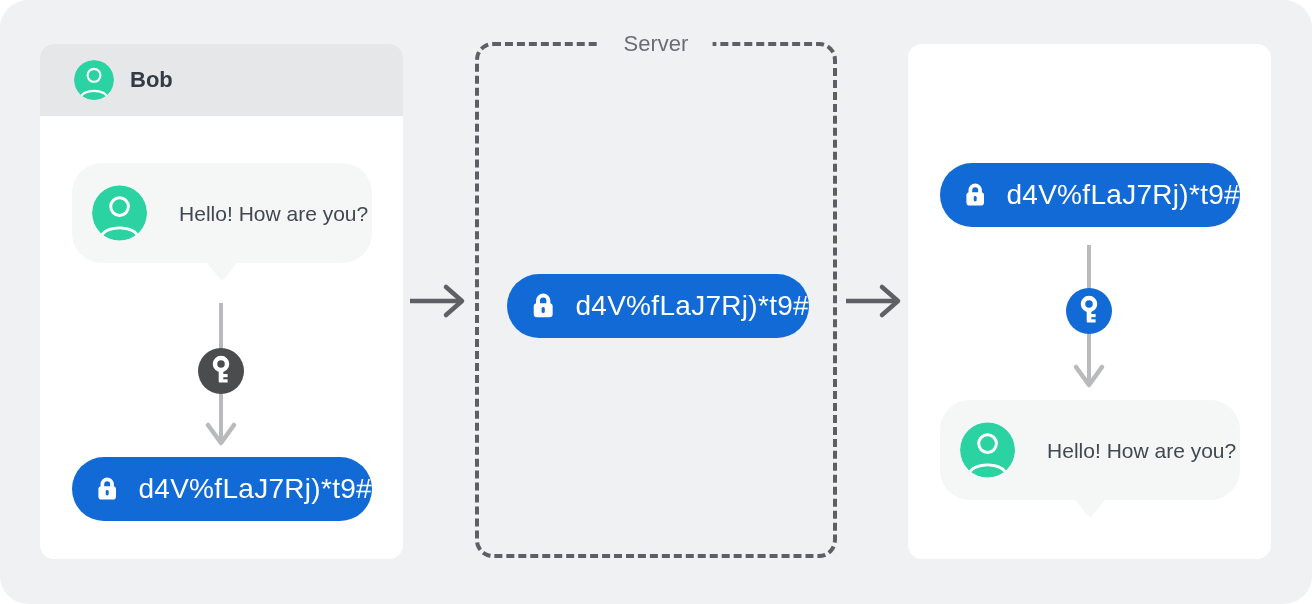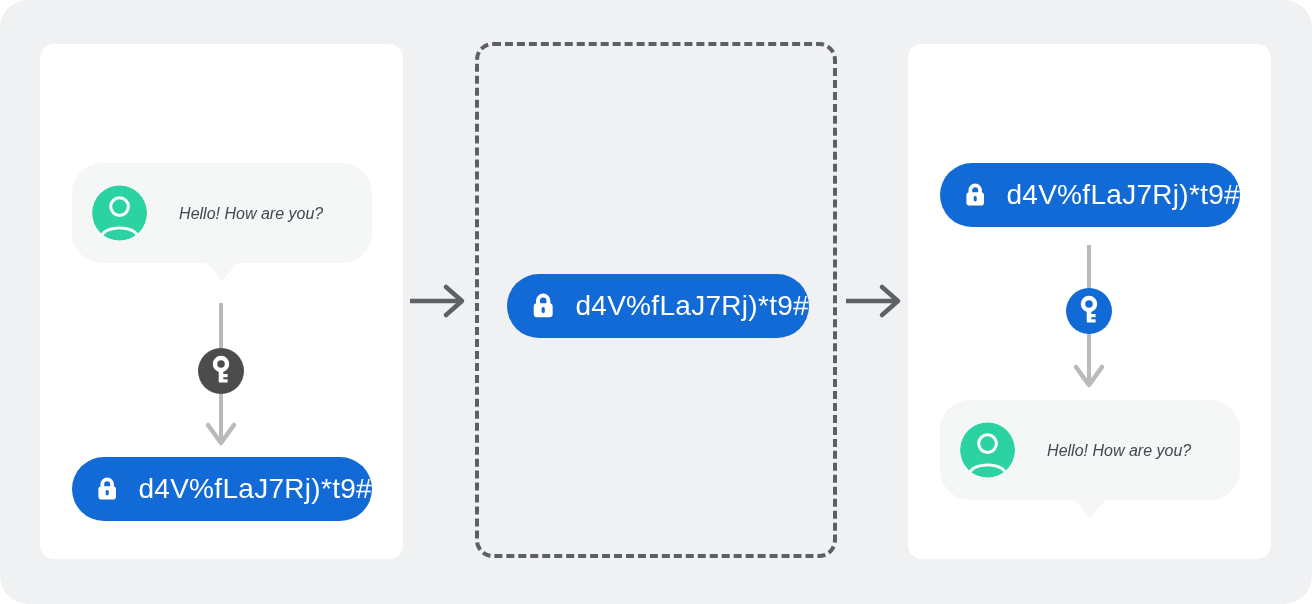--- a/index.html
+++ b/index.html
@@ -10,21 +10,21 @@
   .panel-bob{left:40px;}
   .panel-amy{left:908px;}
   .panel-header{height:72px;background:var(--header-bg,#e6e7e8);display:flex;align-items:center;padding-left:34px;}
   .panel-name{margin-left:16px;font-size:22px;font-weight:700;color:var(--text-dark,#333a46);}
   .avatar{border-radius:50%;display:block;}
 
   
   .bubble{position:absolute;left:32px;width:300px;height:100px;background:var(--bubble-bg,#f5f6f6);border-radius:30px;display:flex;align-items:center;box-sizing:border-box;padding-left:20px;}
   .bubble::after{content:"";position:absolute;top:99px;left:50%;transform:translateX(-50%);width:0;height:0;
     border-left:16px solid transparent;border-right:16px solid transparent;border-top:19px solid var(--bubble-bg,#f5f6f6);}
-  .bubble-text{margin-left:32px;width:196px;font-size:16px;line-height:35px;color:var(--bubble-text,#414851);font-style:italic;}
+  .bubble-text{margin-left:32px;width:196px;font-size:21px;line-height:35px;color:var(--bubble-text,#414851);}
   .bubble-bob{top:119px;}
   .bubble-amy{top:356px;}
 
   
   .pill{position:absolute;height:64px;border-radius:32px;background:var(--blue,#116ad6);display:flex;align-items:center;box-sizing:border-box;padding-left:22px;}
   .pill-text{margin-left:18px;font-size:28px;color:#ffffff;letter-spacing:.3px;}
   .pill-bob{left:32px;top:413px;width:300px;}
   .pill-amy{left:32px;top:119px;width:300px;}
   .pill-server{left:28px;top:228px;width:302px;}
 
@@ -44,20 +44,28 @@
   .harrow{position:absolute;top:283px;}
   .harrow-left{left:408px;}
   .harrow-right{left:844px;}
 </style>
 </head>
 <body>
 
 <div class="canvas">
 
   <div class="panel panel-bob">
+    <div class="panel-header">
+      <svg class="avatar" width="40" height="40" viewBox="0 0 56 56">
+        <circle cx="28" cy="28" r="28" style="fill:var(--teal,#2bd3a3)"></circle>
+        <circle cx="28" cy="21.5" r="9" fill="none" stroke="#ffffff" stroke-width="3"></circle>
+        <path d="M9 54 C10 39.5 46 39.5 47 54" fill="none" stroke="#ffffff" stroke-width="3"></path>
+      </svg>
+      <span class="panel-name">Bob</span>
+    </div>
 
     <div class="bubble bubble-bob">
       <svg class="avatar" width="56" height="56" viewBox="0 0 56 56">
         <circle cx="28" cy="28" r="28" style="fill:var(--teal,#2bd3a3)"></circle>
         <circle cx="28" cy="21.5" r="9" fill="none" stroke="#ffffff" stroke-width="3"></circle>
         <path d="M9 54 C10 39.5 46 39.5 47 54" fill="none" stroke="#ffffff" stroke-width="3"></path>
       </svg>
       <div class="bubble-text">Hello! How are you?</div>
     </div>
 
@@ -84,20 +92,21 @@
       <span class="pill-text">d4V%fLaJ7Rj)*t9#</span>
     </div>
   </div>
 
   <svg class="harrow harrow-left" width="60" height="36" viewBox="0 0 60 36">
     <line x1="2" y1="18" x2="52" y2="18" stroke="var(--arrow,#5d6064)" stroke-width="4.5"></line>
     <polyline points="38,4 54,18 38,32" fill="none" stroke="var(--arrow,#5d6064)" stroke-width="4.5" stroke-linecap="round" stroke-linejoin="round"></polyline>
   </svg>
 
   <div class="server-box">
+    <span class="server-label">Server</span>
 
     <div class="pill pill-server">
       <svg width="30" height="30" viewBox="0 0 30 30">
         <path d="M9.5 13 v-3.5 a5.5 5.5 0 0 1 11 0 V13" fill="none" stroke="#ffffff" stroke-width="4.2"></path>
         <rect x="5" y="12" width="20" height="15" rx="3.5" fill="#ffffff"></rect>
         <rect x="13.3" y="16" width="3.4" height="6.5" rx="1.7" style="fill:var(--blue,#116ad6)"></rect>
       </svg>
       <span class="pill-text">d4V%fLaJ7Rj)*t9#</span>
     </div>
   </div>

